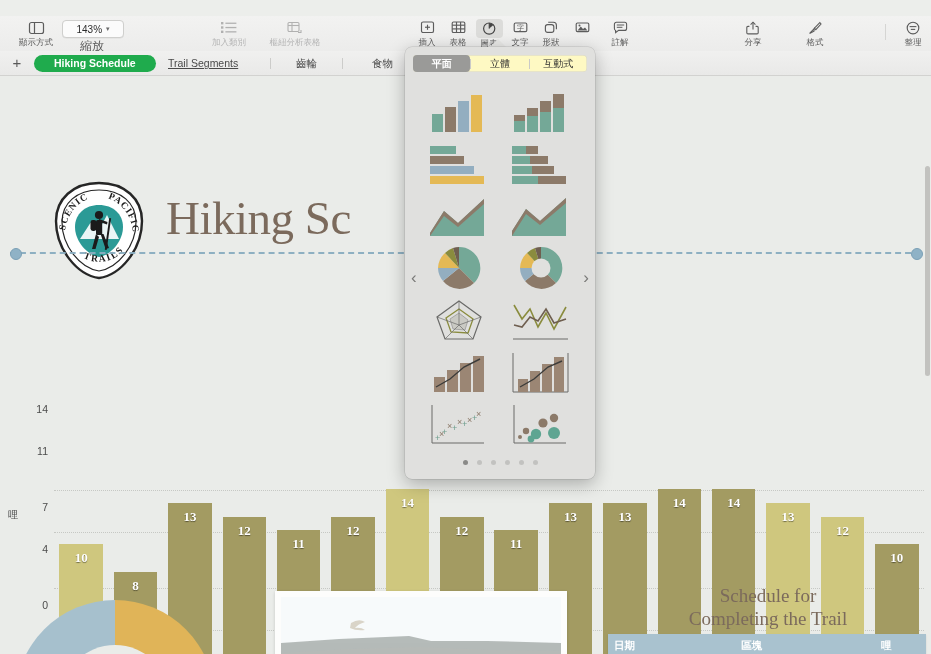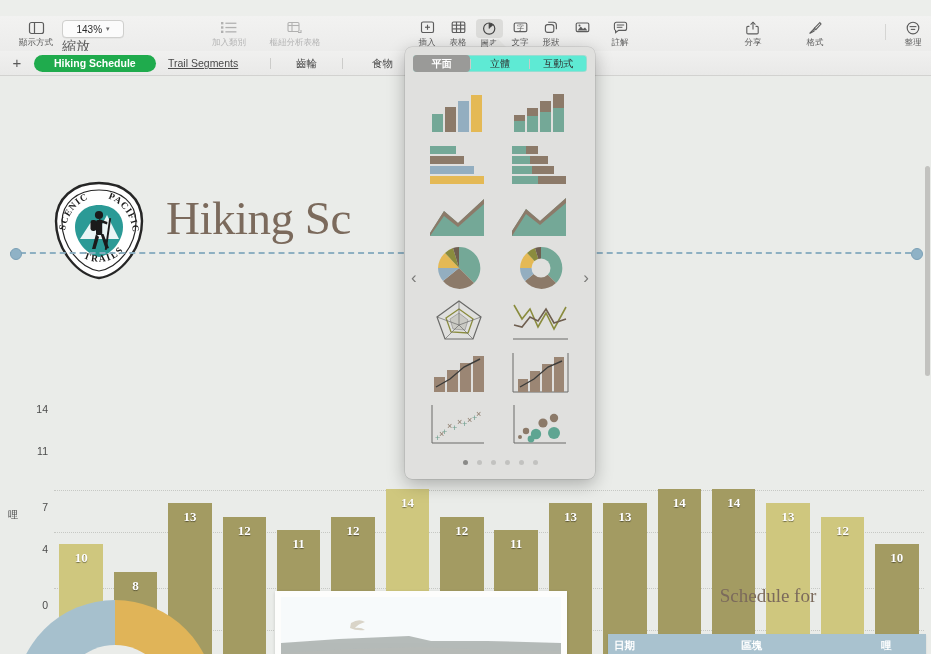--- a/index.html
+++ b/index.html
@@ -58,21 +58,21 @@
   .zoomctl {
     position: absolute; top: 4px; left: 62px;
     width: 60px; height: 16px;
     background: #fbfbfb; border: 1px solid #cfcfcd; border-radius: 4px;
     display: flex; align-items: center; justify-content: center;
     font-size: 10px; color: #2b2b2b; gap: 4px;
     box-shadow: 0 0.5px 0.5px rgba(0,0,0,0.07);
   }
   .zoomlabel {
     position: absolute; top: 22px; left: 62px; width: 60px;
-    text-align: left; font-size: 14px; color: #5a5a5a;
+    text-align: center; font-size: 12px; color: #5a5a5a;
   }
   .chev { font-size: 7px; color: #6b6b6b; }
   .tbsep { position: absolute; top: 8px; width: 1px; height: 16px; background: #d5d5d3; }
 
   
   .tabbar {
     position: absolute; left: 0; top: 51px; width: 931px; height: 24px;
     background: linear-gradient(#f0f0ef, #e9e9e8);
     border-bottom: 1px solid #d2d2d0;
   }
@@ -185,21 +185,21 @@
     box-shadow: 0 5px 18px rgba(0,0,0,0.28), 0 0 0 0.5px rgba(0,0,0,0.14);
   }
   .popover-arrow {
     position: absolute; left: 489px; top: 39px;
     width: 0; height: 0;
     border-left: 9px solid transparent; border-right: 9px solid transparent;
     border-bottom: 9px solid #e6e6e4;
   }
   .seg {
     position: absolute; left: 8px; top: 8px; width: 174px; height: 17px;
-    background: #5eead4; border-radius: 4px; display: flex;
+    background: #fef9c3; border-radius: 4px; display: flex;
     box-shadow: inset 0 0 0 0.5px #d0d0ce;
   }
   .segbtn {
     flex: 1; font-size: 10px; text-align: center; line-height: 17px;
     color: #2e2e2e; border-radius: 4px;
   }
   .segbtn.on { background: #9a9a98; color: #fff; font-weight: bold; }
   .segdiv { width: 1px; height: 10px; margin-top: 3.5px; background: #cacac8; }
 
   .thumbgrid {
@@ -535,20 +535,21 @@
             <path d="M240 128 q0 -22 18 -22 q18 0 18 22 Z" fill="#9c84ae"></path>
             <circle cx="258" cy="102" r="10" fill="#d5b48e"></circle>
             <path d="M248 100 q10 -9 20 0 q-10 4 -20 0 Z" fill="#a0595c"></path>
           </g>
         </svg>
       </div>
     </div>
 
     <div class="schedtitle">
       <div>Schedule for</div>
+      <div>Completing the Trail</div>
     </div>
     <table class="schedtable">
       <thead>
         <tr>
           <th style="width:40%;">日期</th>
           <th style="width:44%;">區塊</th>
           <th style="width:16%;">哩</th>
         </tr>
       </thead>
 

